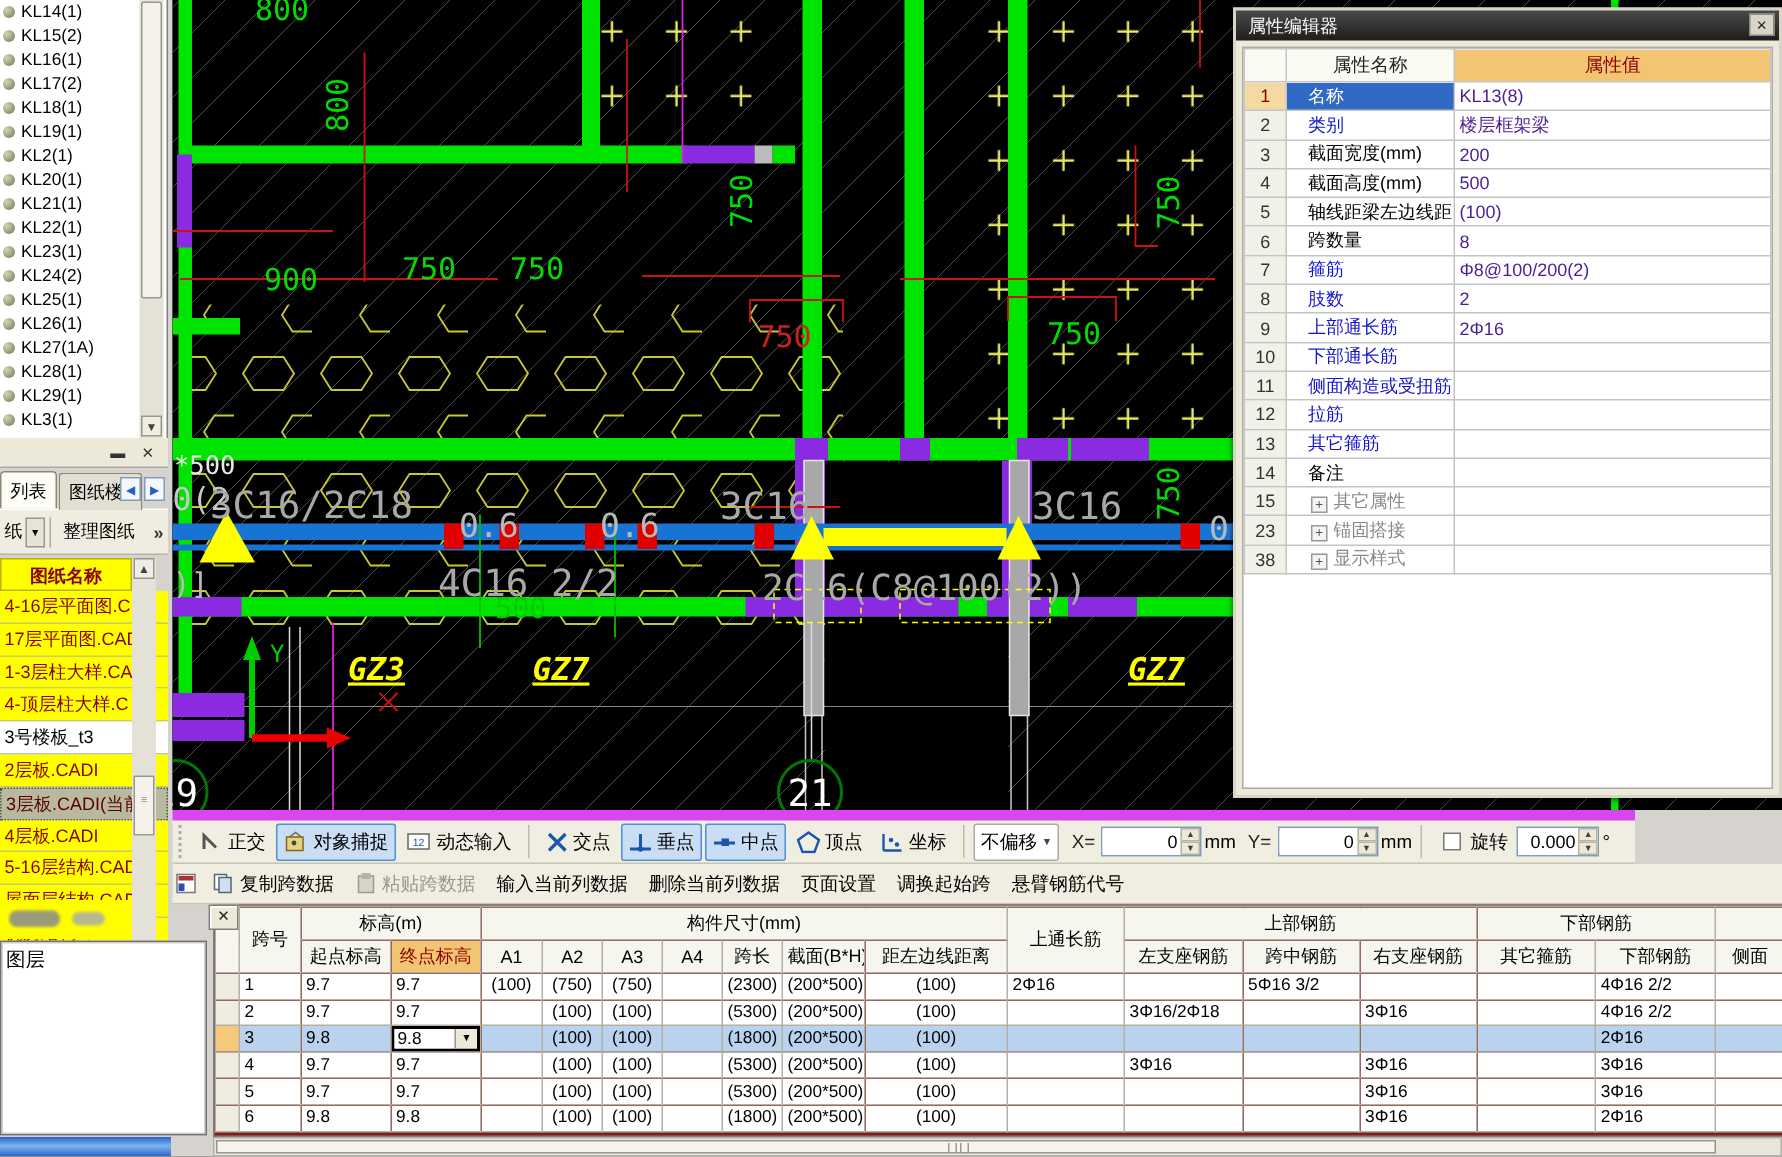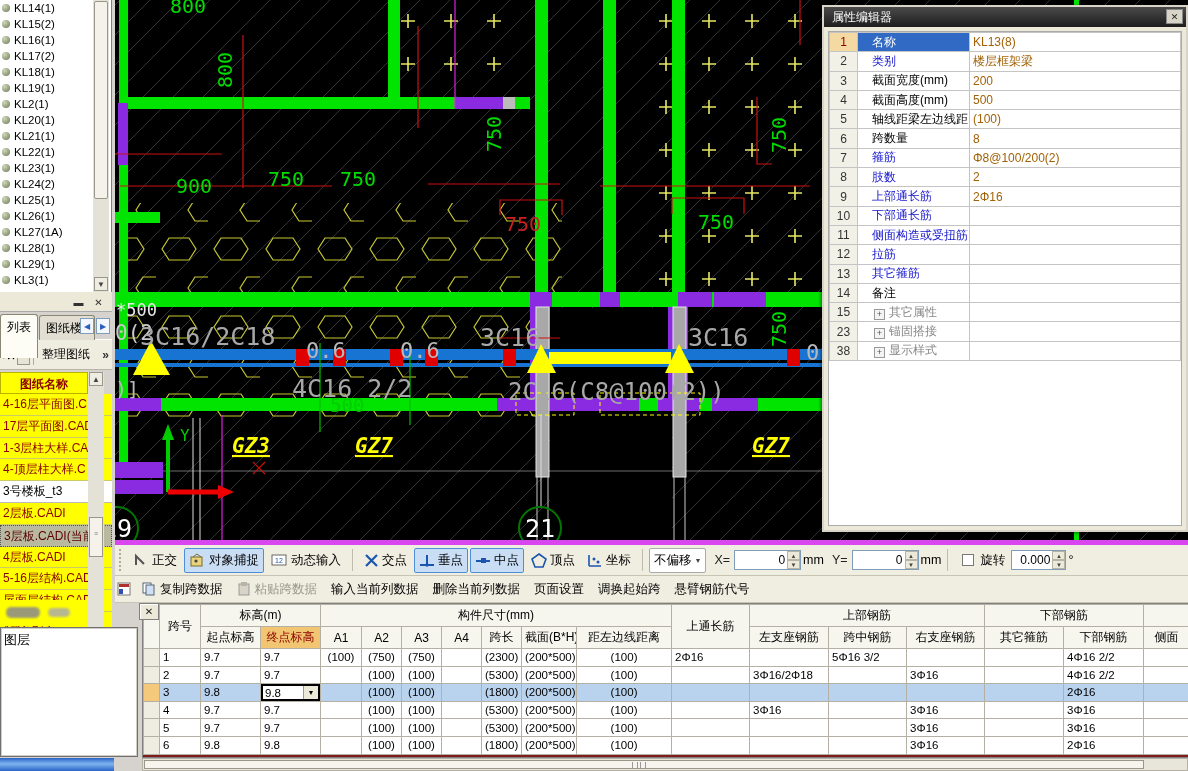--- a/index.html
+++ b/index.html
@@ -27,21 +27,21 @@
              font-size:10px; color:#333; background:#ECE9D8; border:1px solid #ECE9D8; cursor:pointer; }
   .cap-pin { right:26px; }
   .cap-close { right:6px; }
 
   
   .left-tabs { position:absolute; left:0; top:312px; width:112px; height:28px; background:#D6D3CE;
                border-bottom:1px solid #fff; }
   .tab { position:absolute; top:3px; height:25px; line-height:24px; padding:0 6px; font-size:12px;
          border:1px solid #8a8775; border-bottom:none; border-radius:3px 3px 0 0; background:#E2DFD2; cursor:pointer;
          white-space:nowrap; overflow:hidden; }
-  .tab.active { background:#FDFDF6; height:44px; top:2px; z-index:2; }
+  .tab.active { background:#FDFDF6; height:25px; top:2px; z-index:2; }
   .tab-scroll { position:absolute; right:2px; top:6px; display:flex; gap:2px; }
   .tab-scroll .sq { width:14px; height:16px; border:1px solid #7f9db9; background:#F4F8FE; color:#2a5fbd;
                     font-size:8px; text-align:center; line-height:15px; cursor:pointer; }
 
   
   .dwg-toolbar { position:absolute; left:0; top:340px; width:112px; height:30px; background:#EFEDE0;
                  border-bottom:1px solid #b8b4a8; display:flex; align-items:center; }
   .dwg-toolbar .t-label { padding:0 2px 0 3px; font-size:12px; }
   .dwg-toolbar .drop { width:13px; height:20px; border:1px solid #9a968a; background:#E7E4D6; font-size:7px;
                  text-align:center; line-height:19px; cursor:pointer; }
@@ -95,25 +95,25 @@
   .prop-table .hdr td { background:#FBFAF2; text-align:center; font-size:12.5px; height:22px; color:#222; }
   .prop-table .hdr td.val-h { background:#F2C572; color:#8B0000; }
   td.rnum { background:#F2F1E8; text-align:center; color:#333; }
   tr.sel td.rnum { background:#F5D9A2; color:#8B0000; }
   td.pname { padding-left:14px; color:#000; }
   td.pname.blue { color:#1414CC; }
   tr.sel td.pname { background:#316AC5; color:#fff; }
   td.pname.grp { color:#888; padding-left:16px;margin-left:20px; }
   .expbox { display:inline-block; width:11px; height:11px; border:1px solid #999; background:#f4f4f4;
             font-size:9px; line-height:9px; text-align:center; color:#555; margin-right:4px; vertical-align:-1px; cursor:pointer; }
-  td.pval { color:#a16207; }
-
-  
-  .snap-bar { position:absolute; left:115px; top:540px; width:1073px; height:36px; background:#F0EEE1;
-              border-top:5px solid #d946ef; border-bottom:1px solid #c8c4b4; display:flex; align-items:center;
+  td.pval { color:#4c1d95; }
+
+  
+  .snap-bar { position:absolute; left:115px; top:540px; width:975px; height:36px; background:#F0EEE1;
+              border-top:7px solid #d946ef; border-bottom:1px solid #c8c4b4; display:flex; align-items:center;
               gap:2px; padding-left:2px; font-size:12.5px; }
   .grip { width:5px; height:22px; border-left:2px dotted #b0ac9c; margin:0 2px; }
   .tbtn { display:flex; align-items:center; gap:3px; padding:3px 4px; border:1px solid transparent;
           border-radius:2px; cursor:pointer; white-space:nowrap; }
   .tbtn.pressed { background:#C9DEF5; border-color:#4D90D9; }
   .tbtn svg { display:block; }
   .vsep2 { width:1px; height:22px; background:#c0bcac; margin:0 4px; }
   .coordlbl { margin:0 2px 0 6px; color:#222; }
   .spinbox { display:flex; align-items:center; border:1px solid #7f9db9; background:#fff; height:20px; }
   .spinbox input { width:52px; border:none; outline:none; text-align:right; font-size:12px; padding-right:2px;
@@ -408,20 +408,25 @@
       <span class="prop-close">✕</span>
     </div>
     <div class="prop-body">
       <table class="prop-table">
         <colgroup>
             <col style="width:28px">
             <col style="width:112px">
             <col>
           </colgroup>
         <tbody id="prop-tbody">
+          <tr class="hdr">
+            <td></td>
+            <td>属性名称</td>
+            <td class="val-h">属性值</td>
+          </tr>
         <tr class="sel">
               <td class="rnum">1</td>
               <td class="pname">名称</td>
               <td class="pval">KL13(8)</td>
             </tr>
             <tr>
               <td class="rnum">2</td>
               <td class="pname blue">类别</td>
               <td class="pval">楼层框架梁</td>
             </tr>

